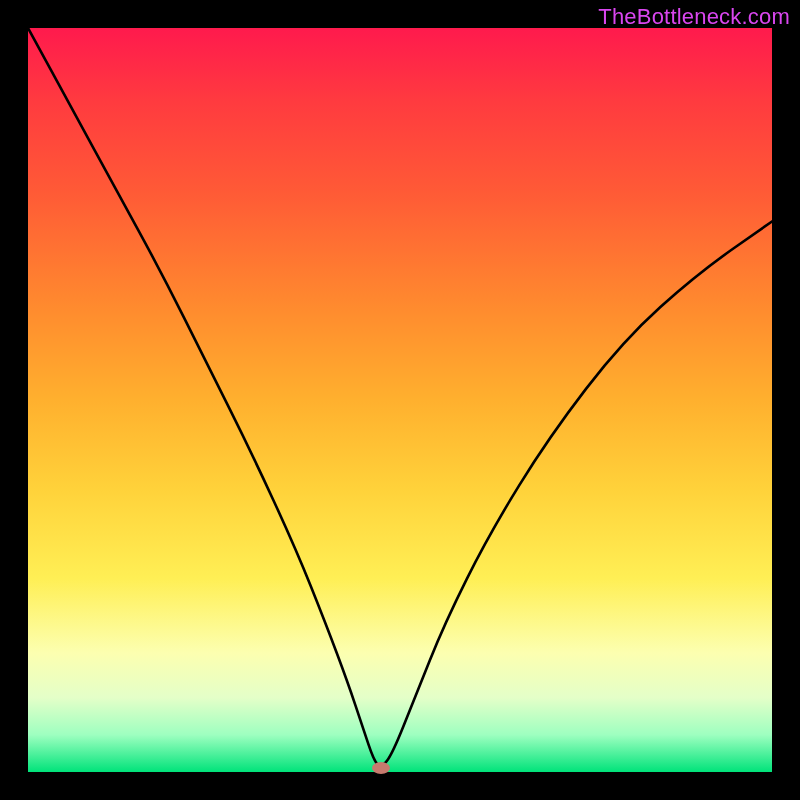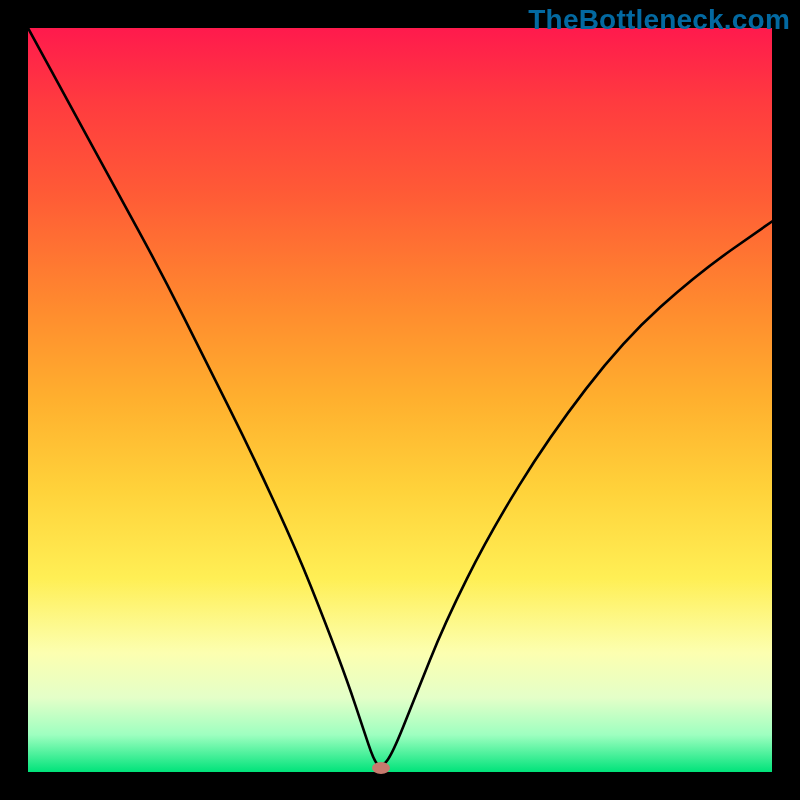--- a/index.html
+++ b/index.html
@@ -36,23 +36,23 @@
       #e4ffc8 90%,
       #9effc0 95%,
       #00e37a 100%
     );
   }
   .watermark {
     position: absolute;
     top: 4px;
     right: 10px;
     font-family: Arial, Helvetica, sans-serif;
-    font-size: 28px;
-    font-weight: 700;
-    color: #0369a1;
+    font-size: 22px;
+    font-weight: 400;
+    color: #d946ef;
     letter-spacing: 0.2px;
   }
   svg.curve {
     position: absolute;
     top: 0;
     left: 0;
     width: 744px;
     height: 744px;
   }
   .marker {

